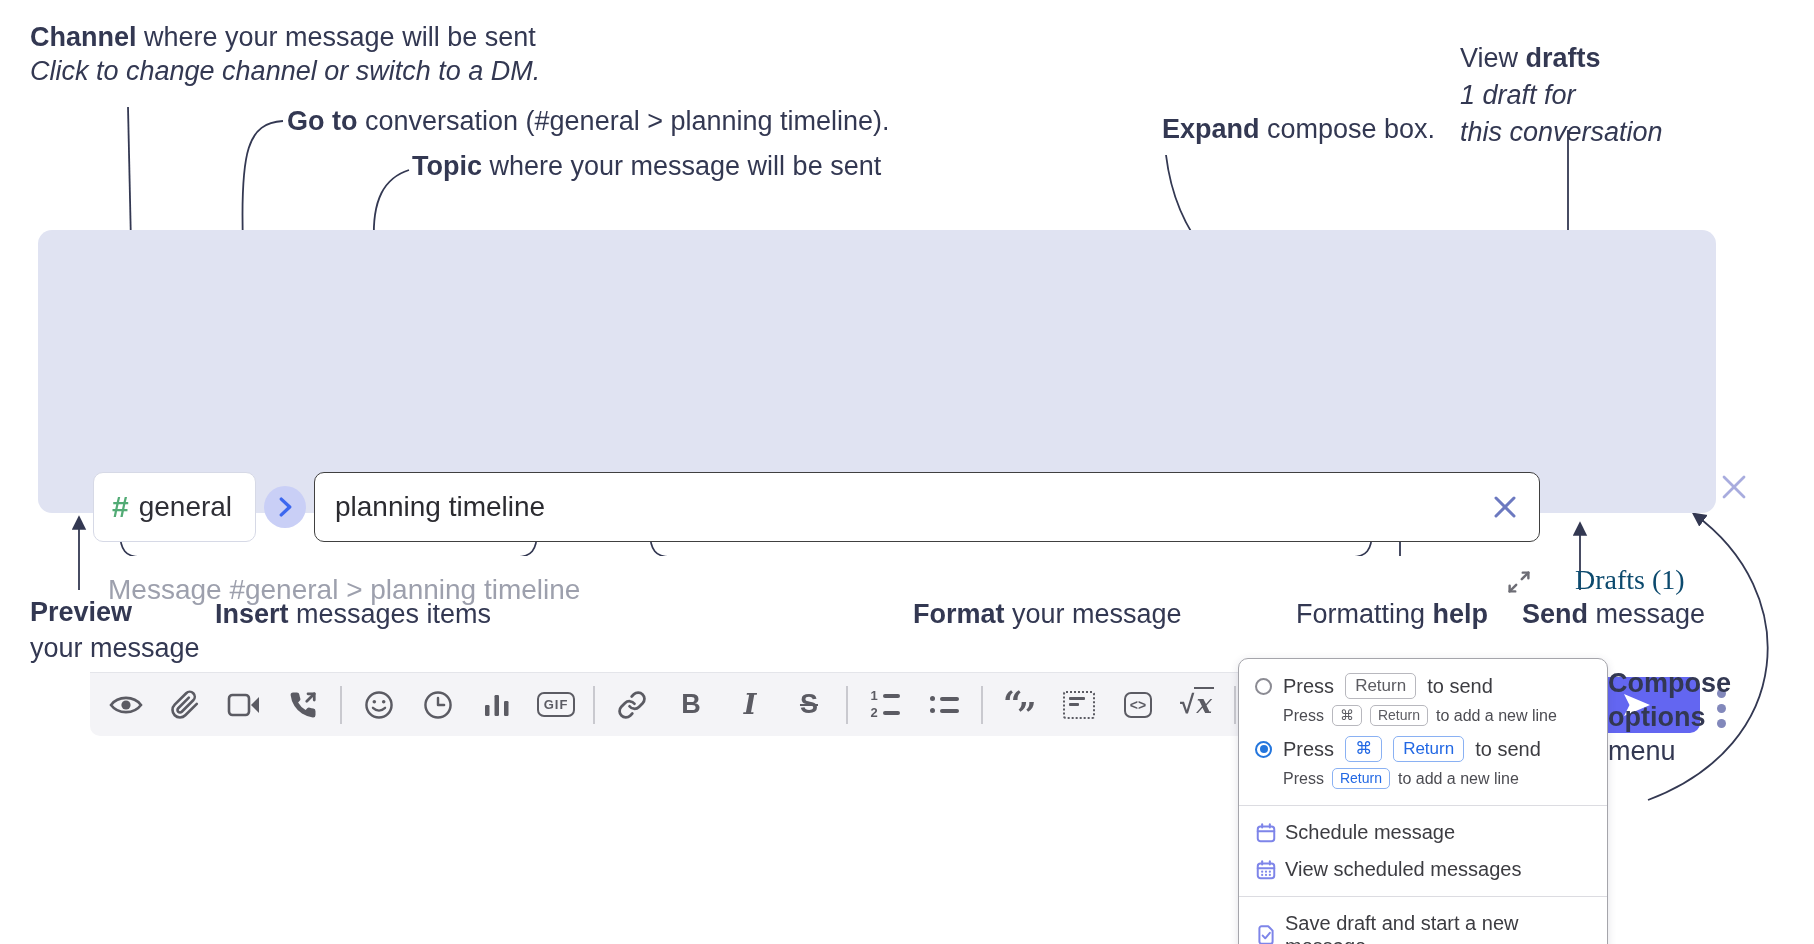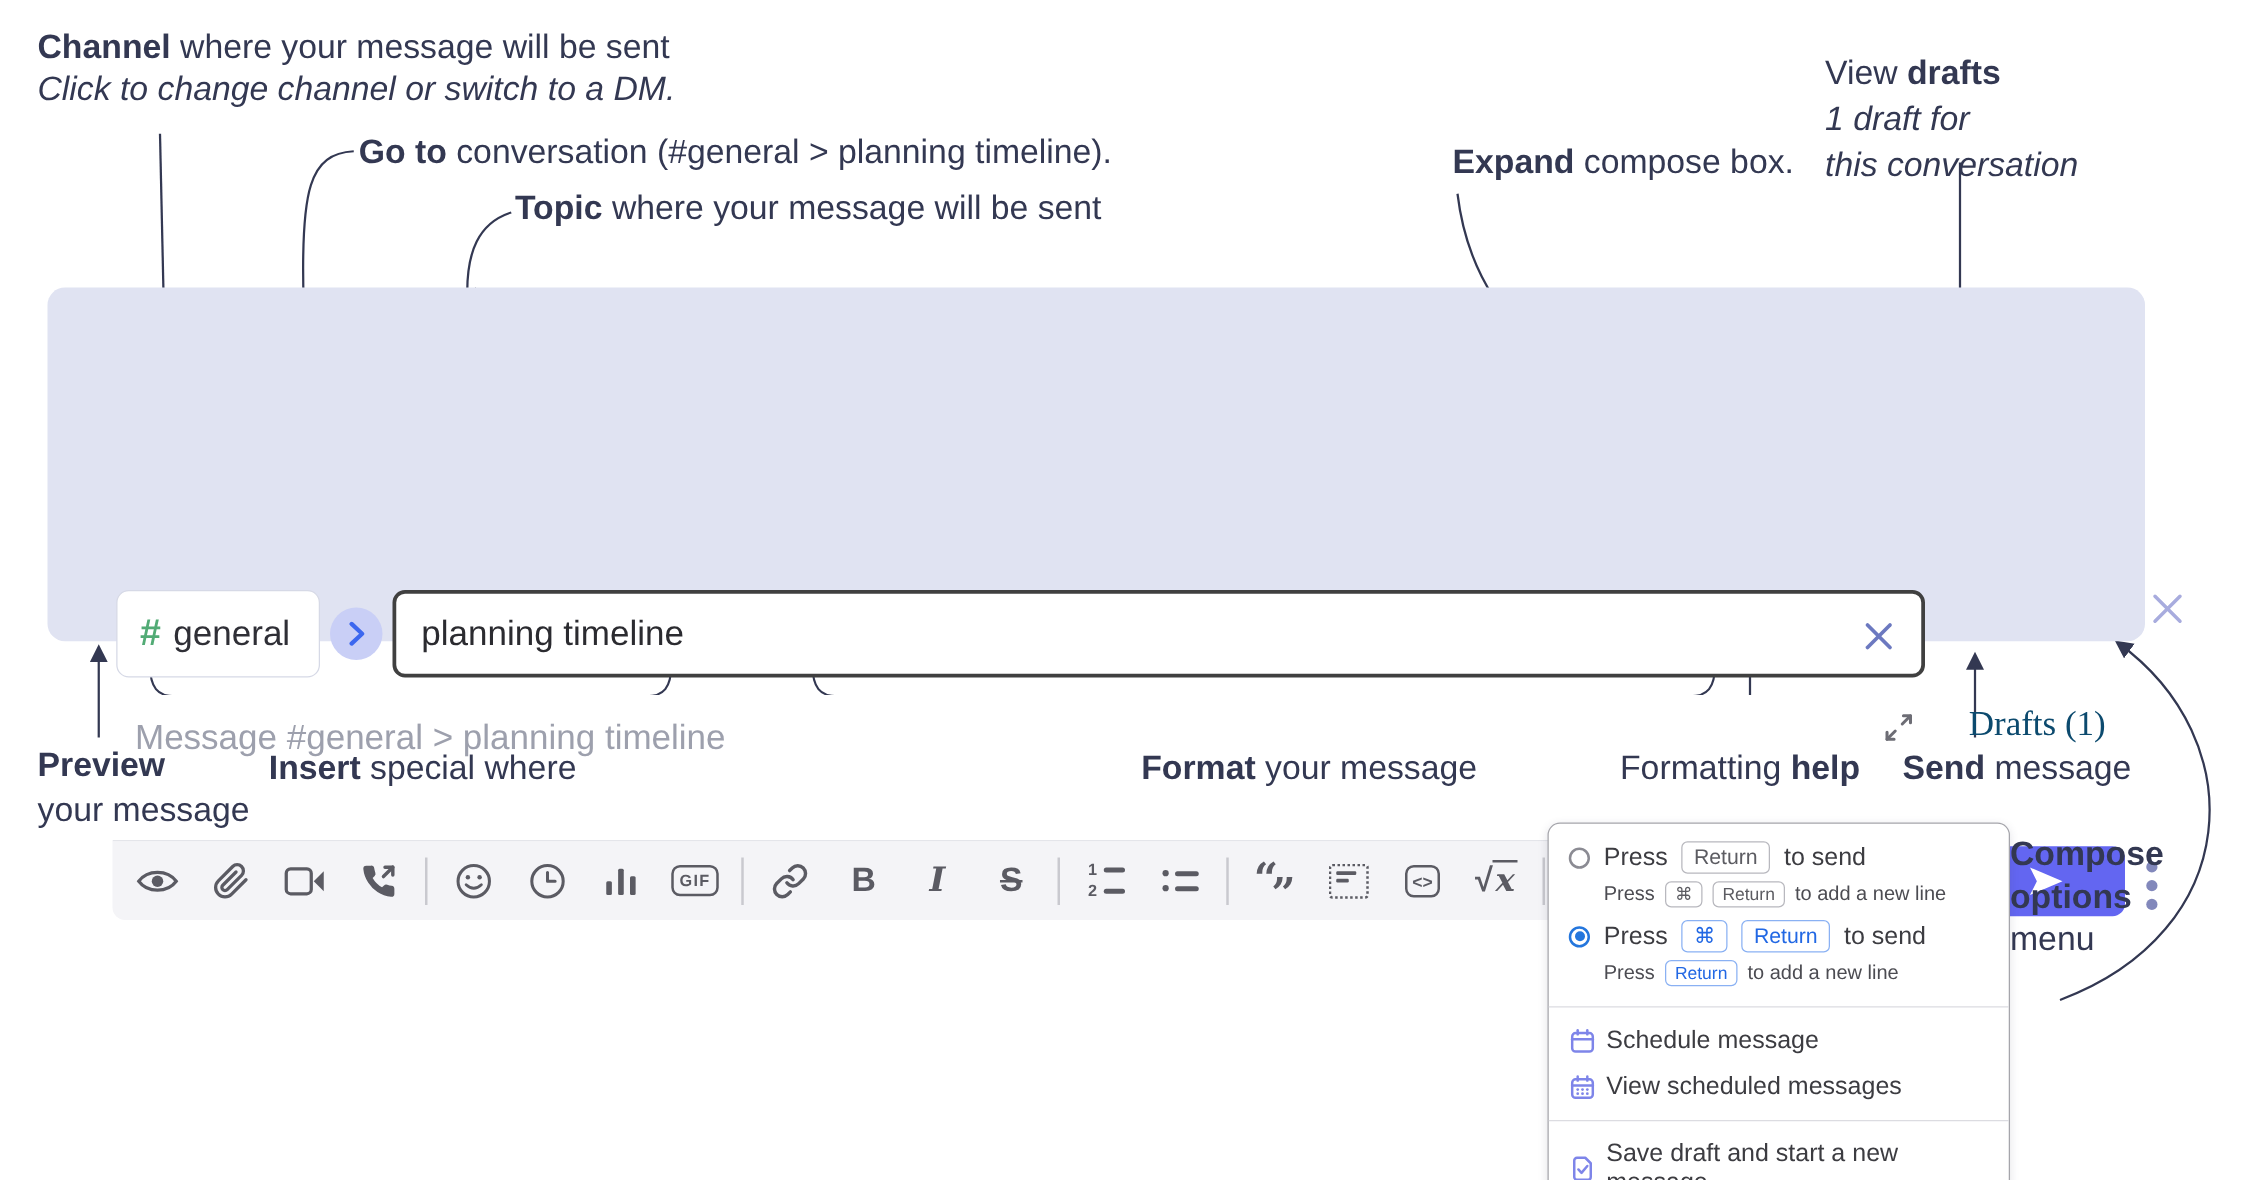--- a/index.html
+++ b/index.html
@@ -11,21 +11,21 @@
   .ann b{font-weight:700;}
   .it{font-style:italic;}
   
   .compose{position:absolute;left:38px;top:230px;width:1678px;height:283px;background:#e0e3f2;border-radius:14px;}
   .pill{position:absolute;left:55px;top:242px;width:163px;height:70px;background:#fff;border:1px solid #d6d9e6;
         border-radius:10px;display:flex;align-items:center;gap:10px;padding:0 14px 0 18px;box-sizing:border-box;cursor:pointer;}
   .hash{color:#52ab75;font-weight:700;font-size:30px;line-height:1;}
   .pill-label{font-size:28px;color:#2f2f36;flex:1;}
   .goto-btn{position:absolute;left:226px;top:256px;width:42px;height:42px;border-radius:50%;background:#c9cff6;
             display:flex;align-items:center;justify-content:center;border:none;cursor:pointer;}
-  .topic-box{position:absolute;left:276px;top:242px;width:1226px;height:70px;background:#fff;border:3px solid #404040;
+  .topic-box{position:absolute;left:276px;top:242px;width:1226px;height:70px;background:#fff;border:1px solid #404040;
              border-radius:10px;box-sizing:border-box;}
   .topic-box input{position:absolute;left:0;top:0;width:100%;height:100%;border:none;outline:none;background:transparent;
              font-family:inherit;font-size:28px;color:#2b2b30;padding:0 70px 0 20px;box-sizing:border-box;}
   .clear-x{position:absolute;right:16px;top:17px;width:36px;height:36px;border:none;background:transparent;cursor:pointer;padding:0;}
   .compose-close{position:absolute;left:1678px;top:240px;width:36px;height:36px;border:none;background:transparent;cursor:pointer;padding:0;}
   .msg-box{position:absolute;left:52px;top:326px;width:1458px;height:180px;background:#fff;border-radius:10px;}
   .msg-box textarea{position:absolute;left:0;top:0;width:100%;height:112px;border:none;outline:none;resize:none;background:transparent;
              font-family:inherit;font-size:28px;color:#6d28d9;padding:18px 60px 0 18px;box-sizing:border-box;}
   .msg-box textarea::placeholder{color:#9da0ad;}
   .expand-btn{position:absolute;right:12px;top:10px;width:34px;height:34px;border:none;background:transparent;cursor:pointer;padding:0;}
@@ -296,21 +296,21 @@
         <i></i>
     </button>
   </div>
 
   <div class="ann" style="left:30px;top:594px;line-height:36px;">
     <div><b>Preview</b></div>
     <div>your message</div>
   </div>
 
   <div class="ann" style="left:215px;top:597px;">
-    <b>Insert</b><span> special where</span>
+    <b>Insert</b><span> messages items</span>
   </div>
 
   <div class="ann" style="left:913px;top:597px;">
     <b>Format</b><span> your message</span>
   </div>
 
   <div class="ann" style="left:1296px;top:597px;">
     <span>Formatting </span><b>help</b>
   </div>
 

